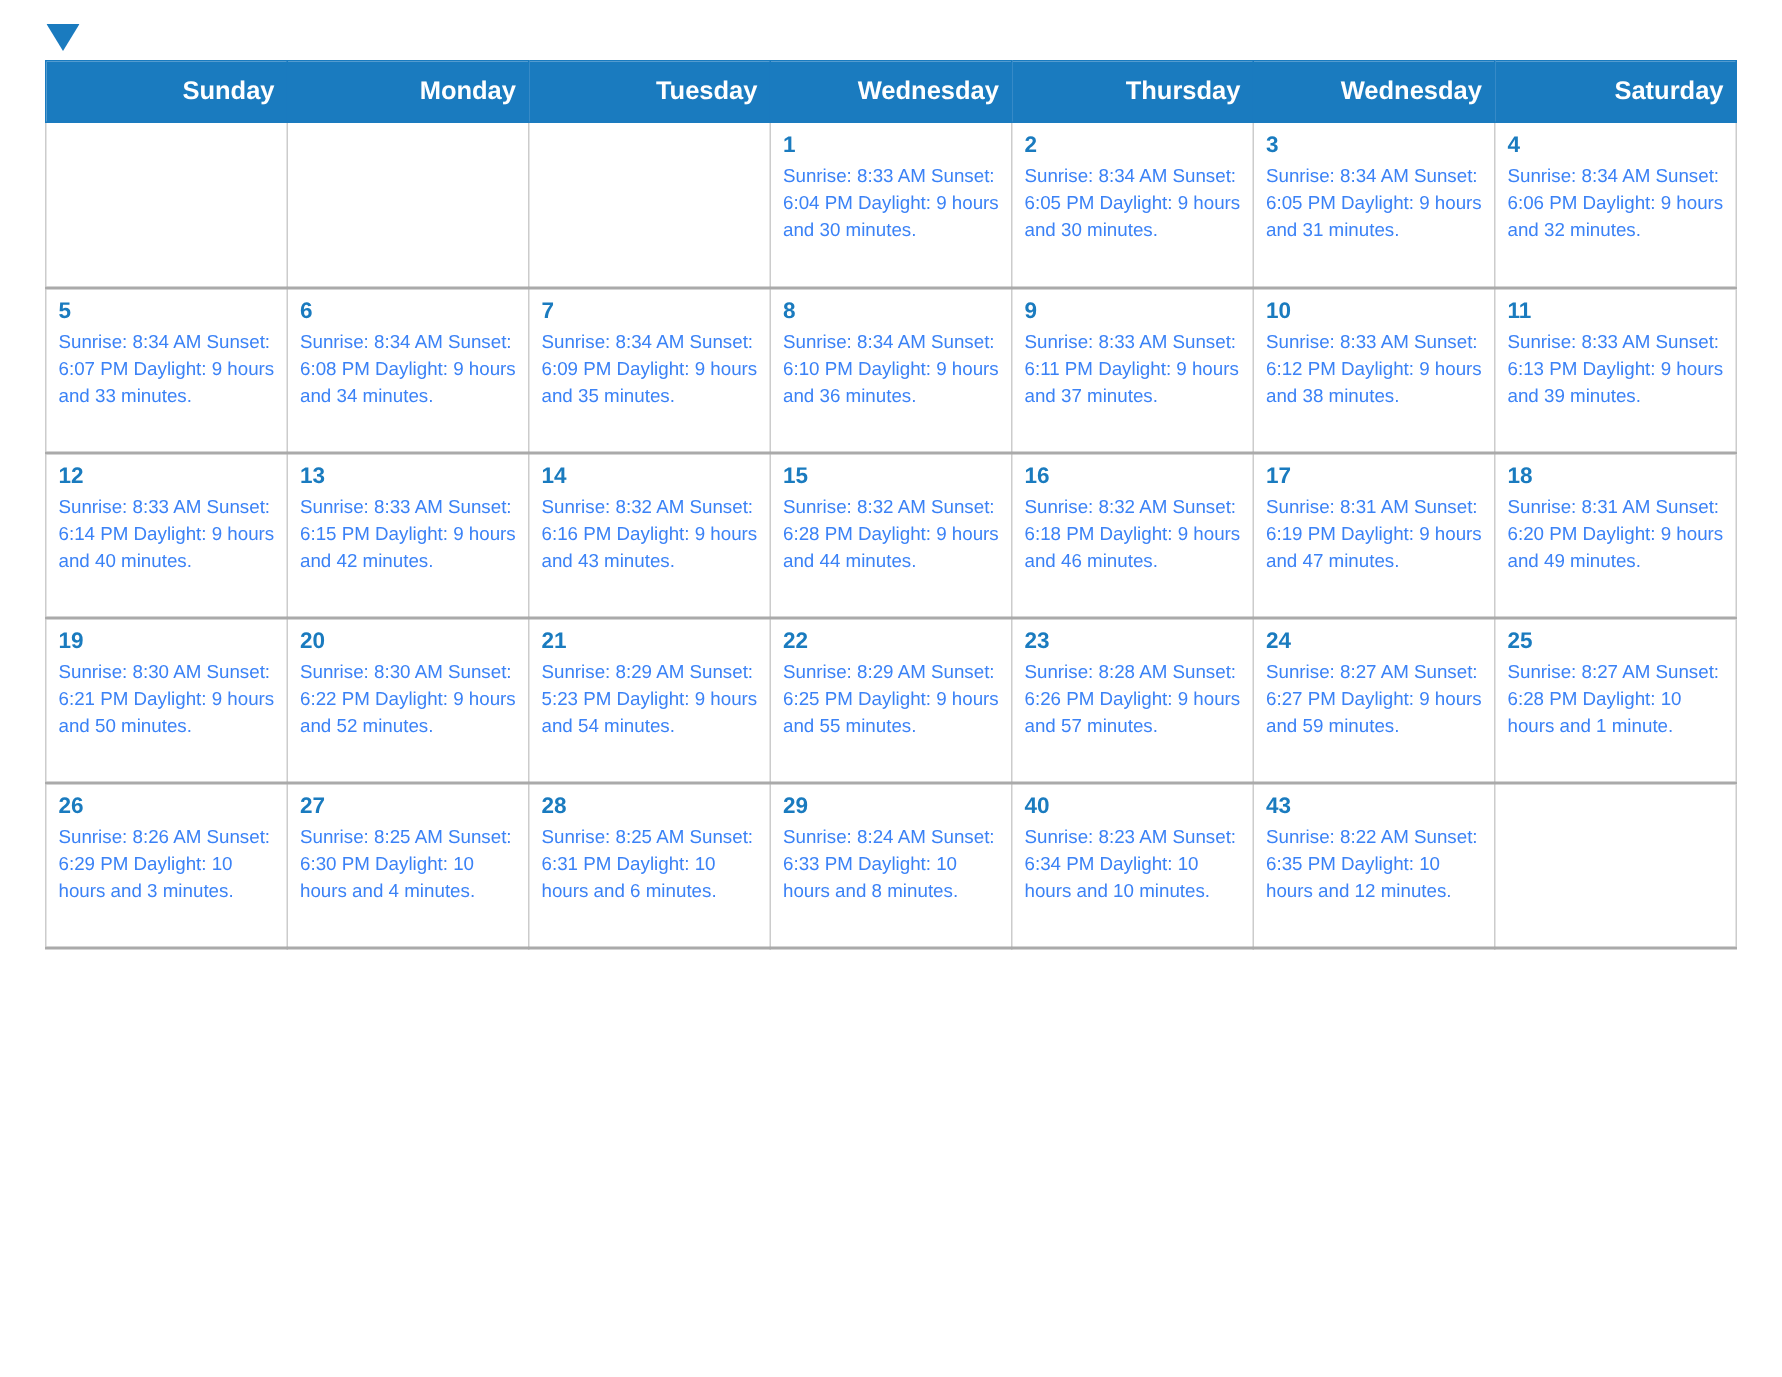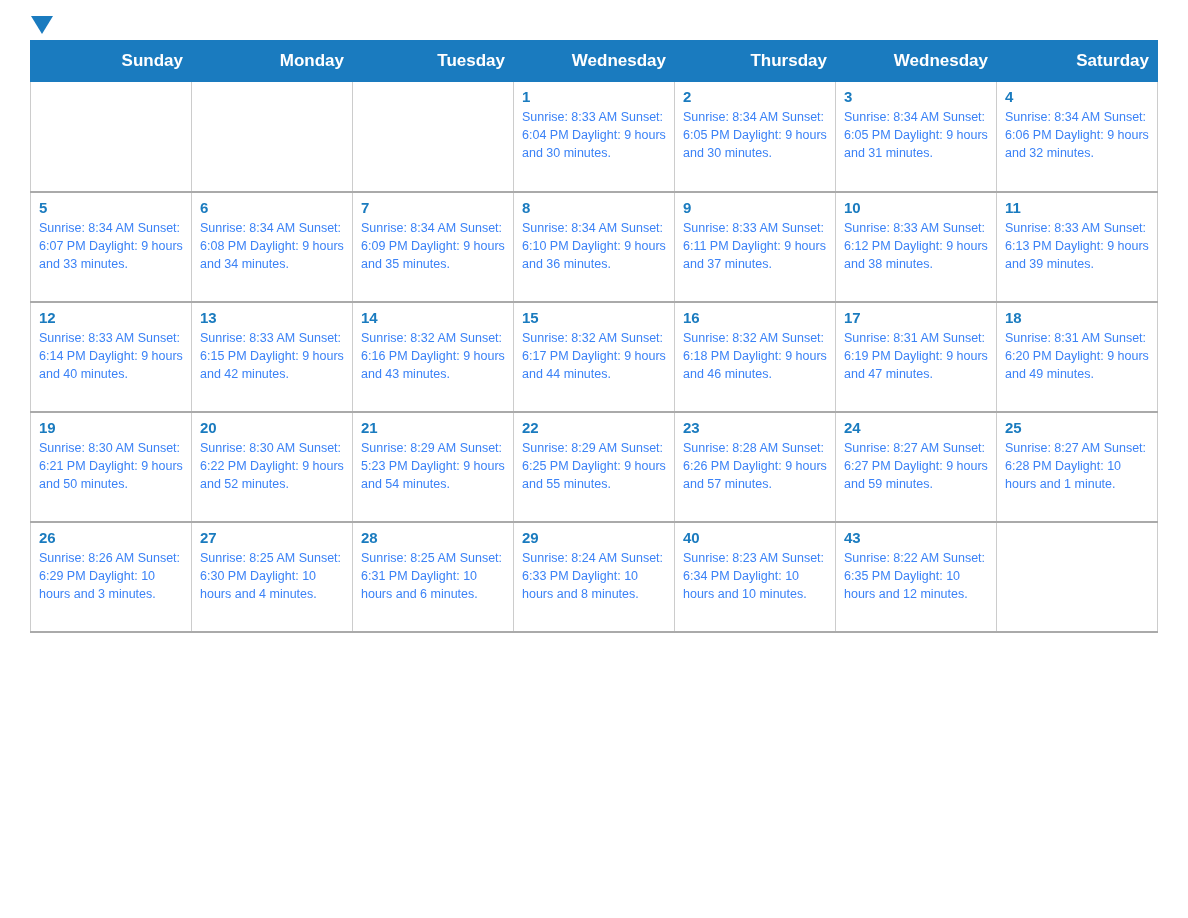--- a/index.html
+++ b/index.html
@@ -231,21 +231,21 @@
         <td>
           <span class="day-number">14</span>
           <div class="day-info">Sunrise: 8:32 AM
 Sunset: 6:16 PM
 Daylight: 9 hours
 and 43 minutes.</div>
         </td>
         <td>
           <span class="day-number">15</span>
           <div class="day-info">Sunrise: 8:32 AM
-Sunset: 6:17 PM
+Sunset: 6:28 PM
 Daylight: 9 hours
 and 44 minutes.</div>
         </td>
         <td>
           <span class="day-number">16</span>
           <div class="day-info">Sunrise: 8:32 AM
 Sunset: 6:18 PM
 Daylight: 9 hours
 and 46 minutes.</div>
         </td>

